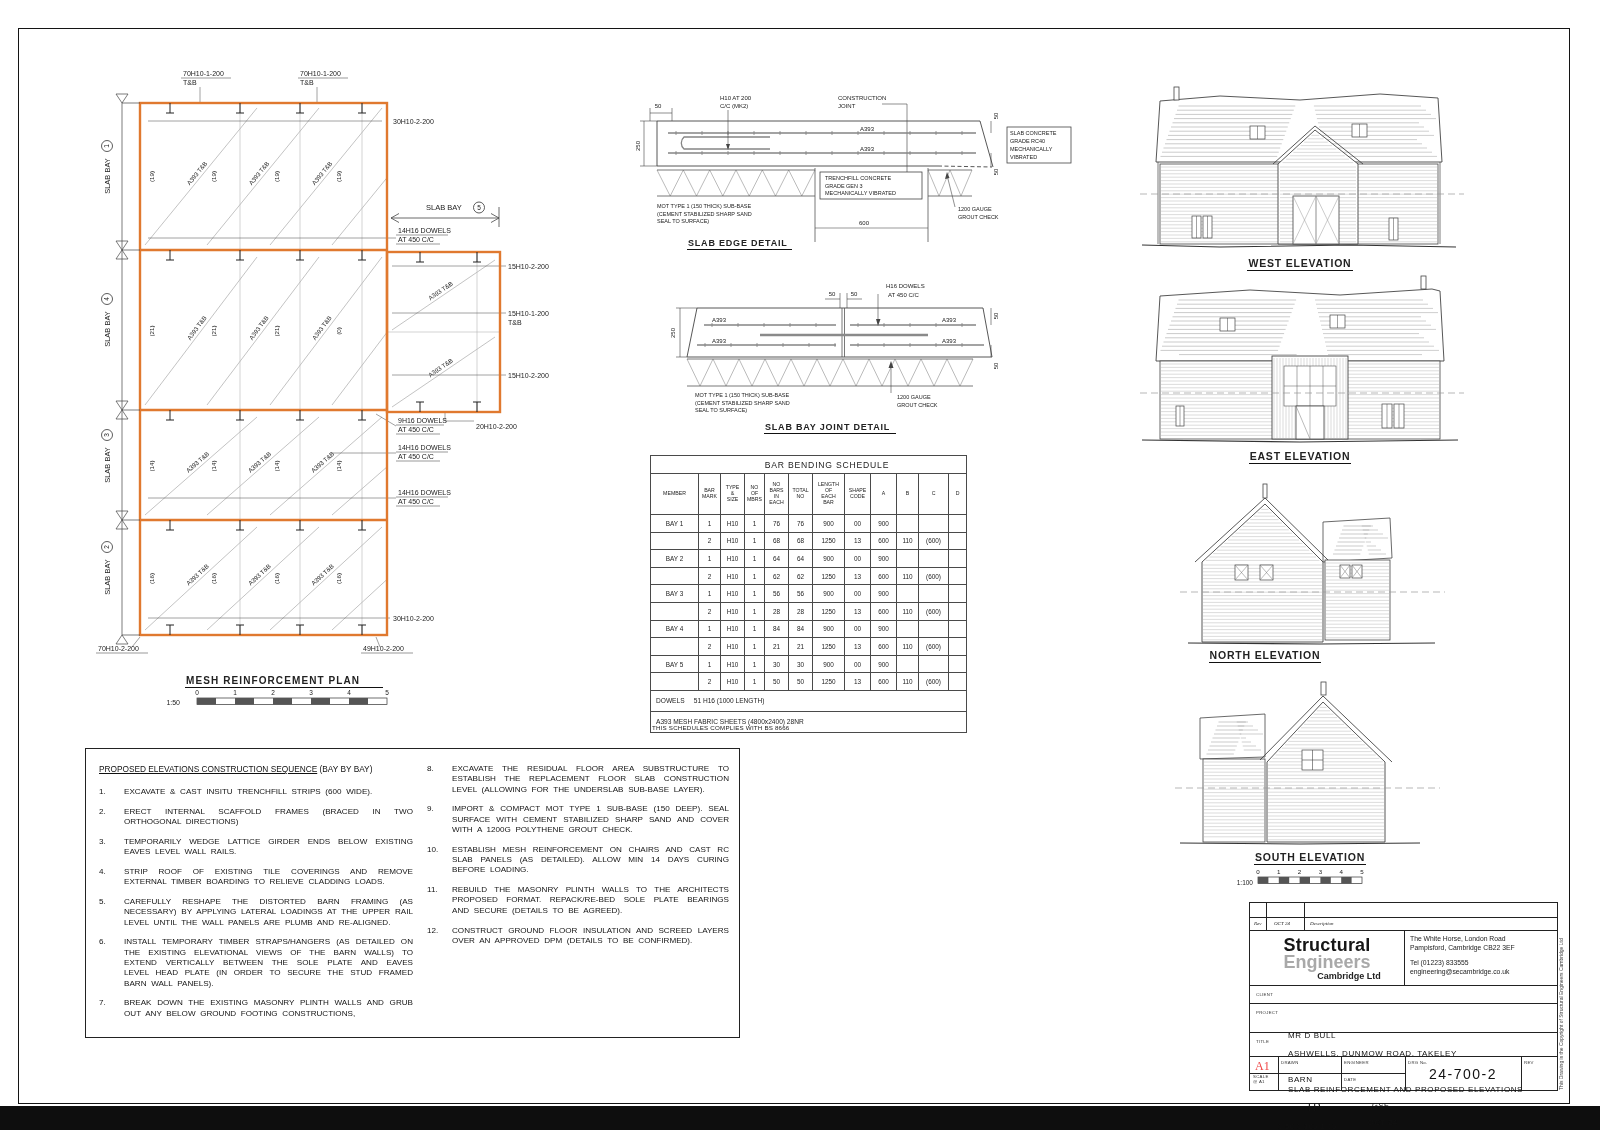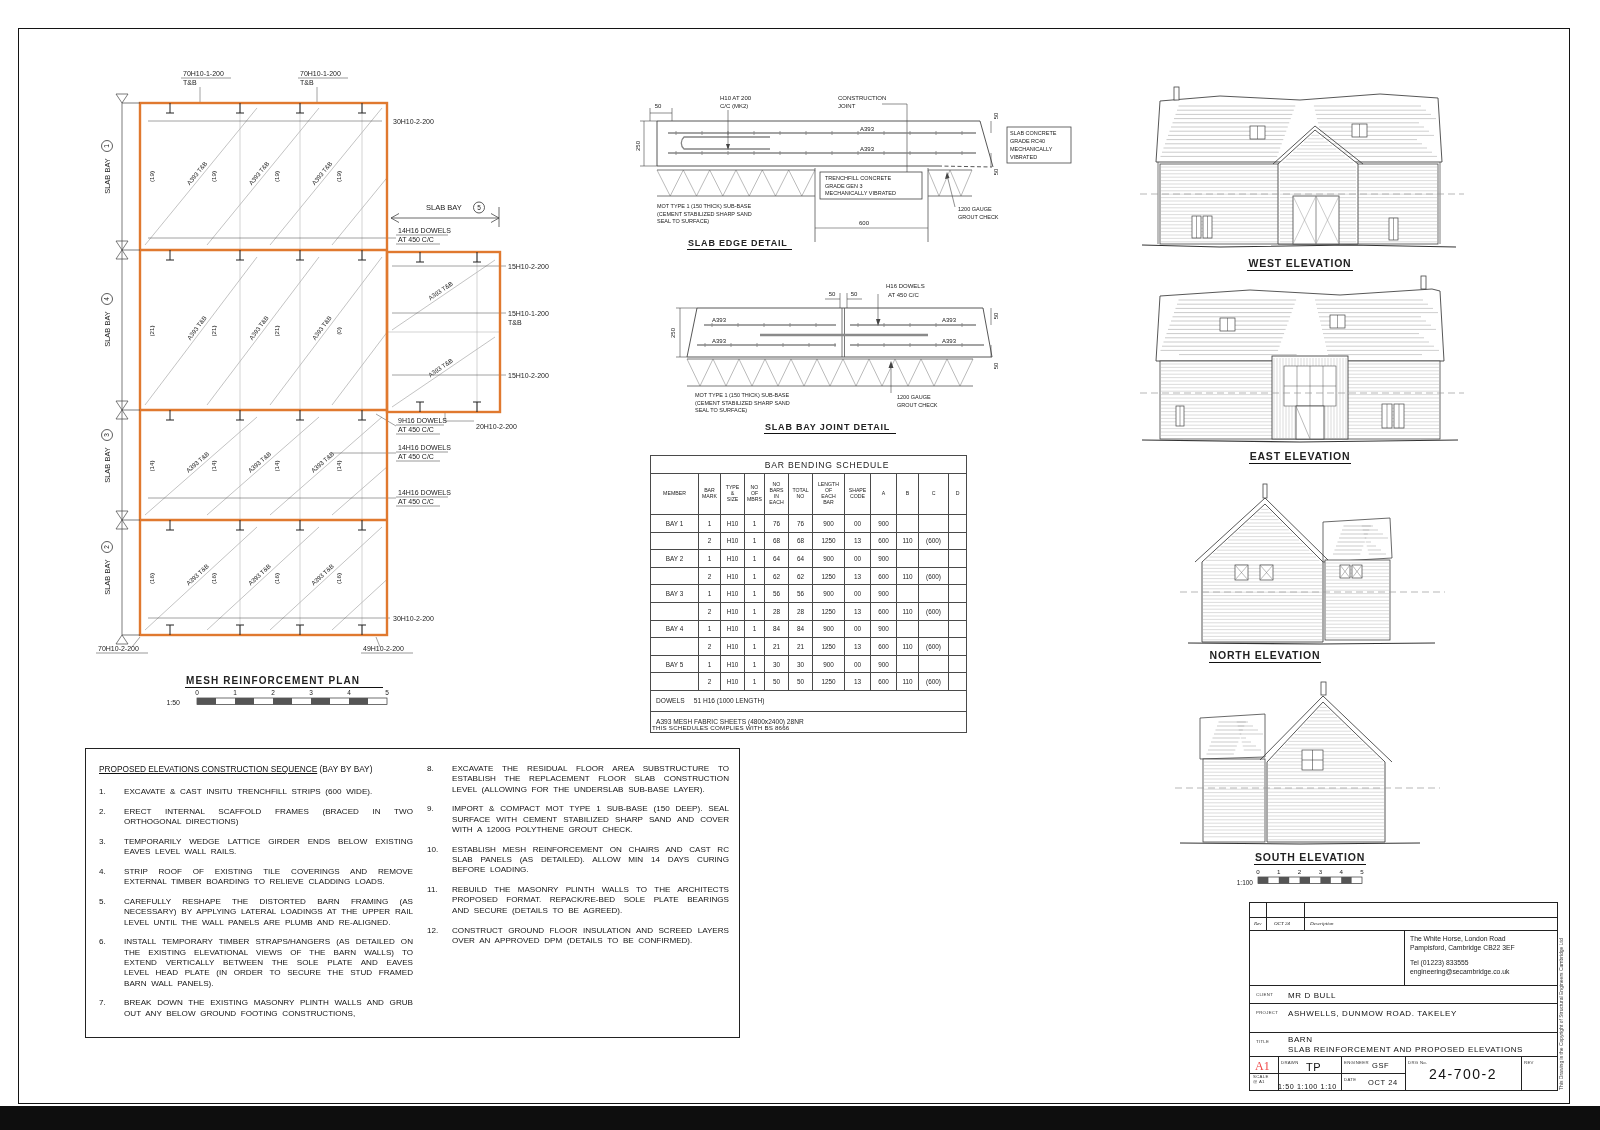--- a/index.html
+++ b/index.html
@@ -27,21 +27,21 @@
   #seq-right{left:341px;width:302px;}
   .seq-head{font-size:8.3px;color:#111;margin-bottom:13px;white-space:nowrap;}
   .seq-head .und{text-decoration:underline;}
   .seq-item{display:flex;margin-bottom:9.5px;color:#141414;}
   .seq-num{width:25px;flex:none;font-size:8.1px;}
   .seq-text{font-size:8.1px;line-height:10.3px;text-align:justify;word-spacing:2.4px;flex:1;}
   
   .tblock{position:absolute;left:1249px;top:902px;width:307px;height:187px;border:1.1px solid #222;background:#fff;}
   .tb{position:absolute;box-sizing:border-box;}
   .lbl{position:absolute;font-size:4.3px;color:#333;letter-spacing:0.3px;}
-  .val8{position:absolute;font-size:8px;color:#111;letter-spacing:0.6px;white-space:nowrap;}
+  .val8{position:absolute;font-size:8px;color:#111;letter-spacing:0.6px;white-space:nowrap;margin-top:40px;}
   .revhead{position:absolute;font-size:5px;font-family:"Liberation Serif",serif;font-style:italic;color:#222;}
   .copyr{position:absolute;left:1558px;top:1090px;width:188px;font-size:5px;color:#444;
          transform:rotate(-90deg);transform-origin:0 0;white-space:nowrap;}
 </style>
 </head>
 <body>
 
 <div class="frame"></div>
 <div class="bottombar"></div>
 
@@ -1195,20 +1195,25 @@
   <div class="tb" style="left:0;top:0;width:307px;height:15px;border-bottom:0.8px solid #222"></div>
   <div class="tb" style="left:16px;top:0;height:28px;border-left:0.8px solid #222"></div>
   <div class="tb" style="left:54px;top:0;height:28px;border-left:0.8px solid #222"></div>
   <div class="tb" style="left:0;top:15px;width:307px;height:13px;border-bottom:0.8px solid #222"></div>
   <div class="revhead" style="left:4px;top:18px">Rev</div>
   <div class="revhead" style="left:24px;top:18px">OCT 24</div>
   <div class="revhead" style="left:60px;top:18px">Description</div>
 
   <div class="tb" style="left:0;top:28px;width:307px;height:55px;border-bottom:0.8px solid #222"></div>
   <div class="tb" style="left:154px;top:28px;height:55px;border-left:0.8px solid #222"></div>
+  <div class="tb" style="left:0;top:28px;width:154px;height:55px;text-align:center;">
+    <div style="font-size:18px;font-weight:bold;color:#161616;line-height:18px;margin-top:5px;letter-spacing:0.2px">Structural</div>
+    <div style="font-size:18px;font-weight:bold;color:#a9a9a9;line-height:17px">Engineers</div>
+    <div style="font-size:9px;font-weight:bold;color:#222;line-height:11px;padding-left:44px">Cambridge Ltd</div>
+  </div>
   <div class="tb" style="left:160px;top:32px;width:145px;font-size:6.8px;color:#222;line-height:8.6px">
     <div>The White Horse, London Road</div>
     <div>Pampisford, Cambridge CB22 3EF</div>
     <div style="height:7px"></div>
     <div>Tel (01223) 833555</div>
     <div>engineering@secambridge.co.uk</div>
   </div>
 
   <div class="tb" style="left:0;top:83px;width:307px;height:18px;border-bottom:0.8px solid #222"></div>
   <div class="lbl" style="left:6px;top:89px">CLIENT</div>

